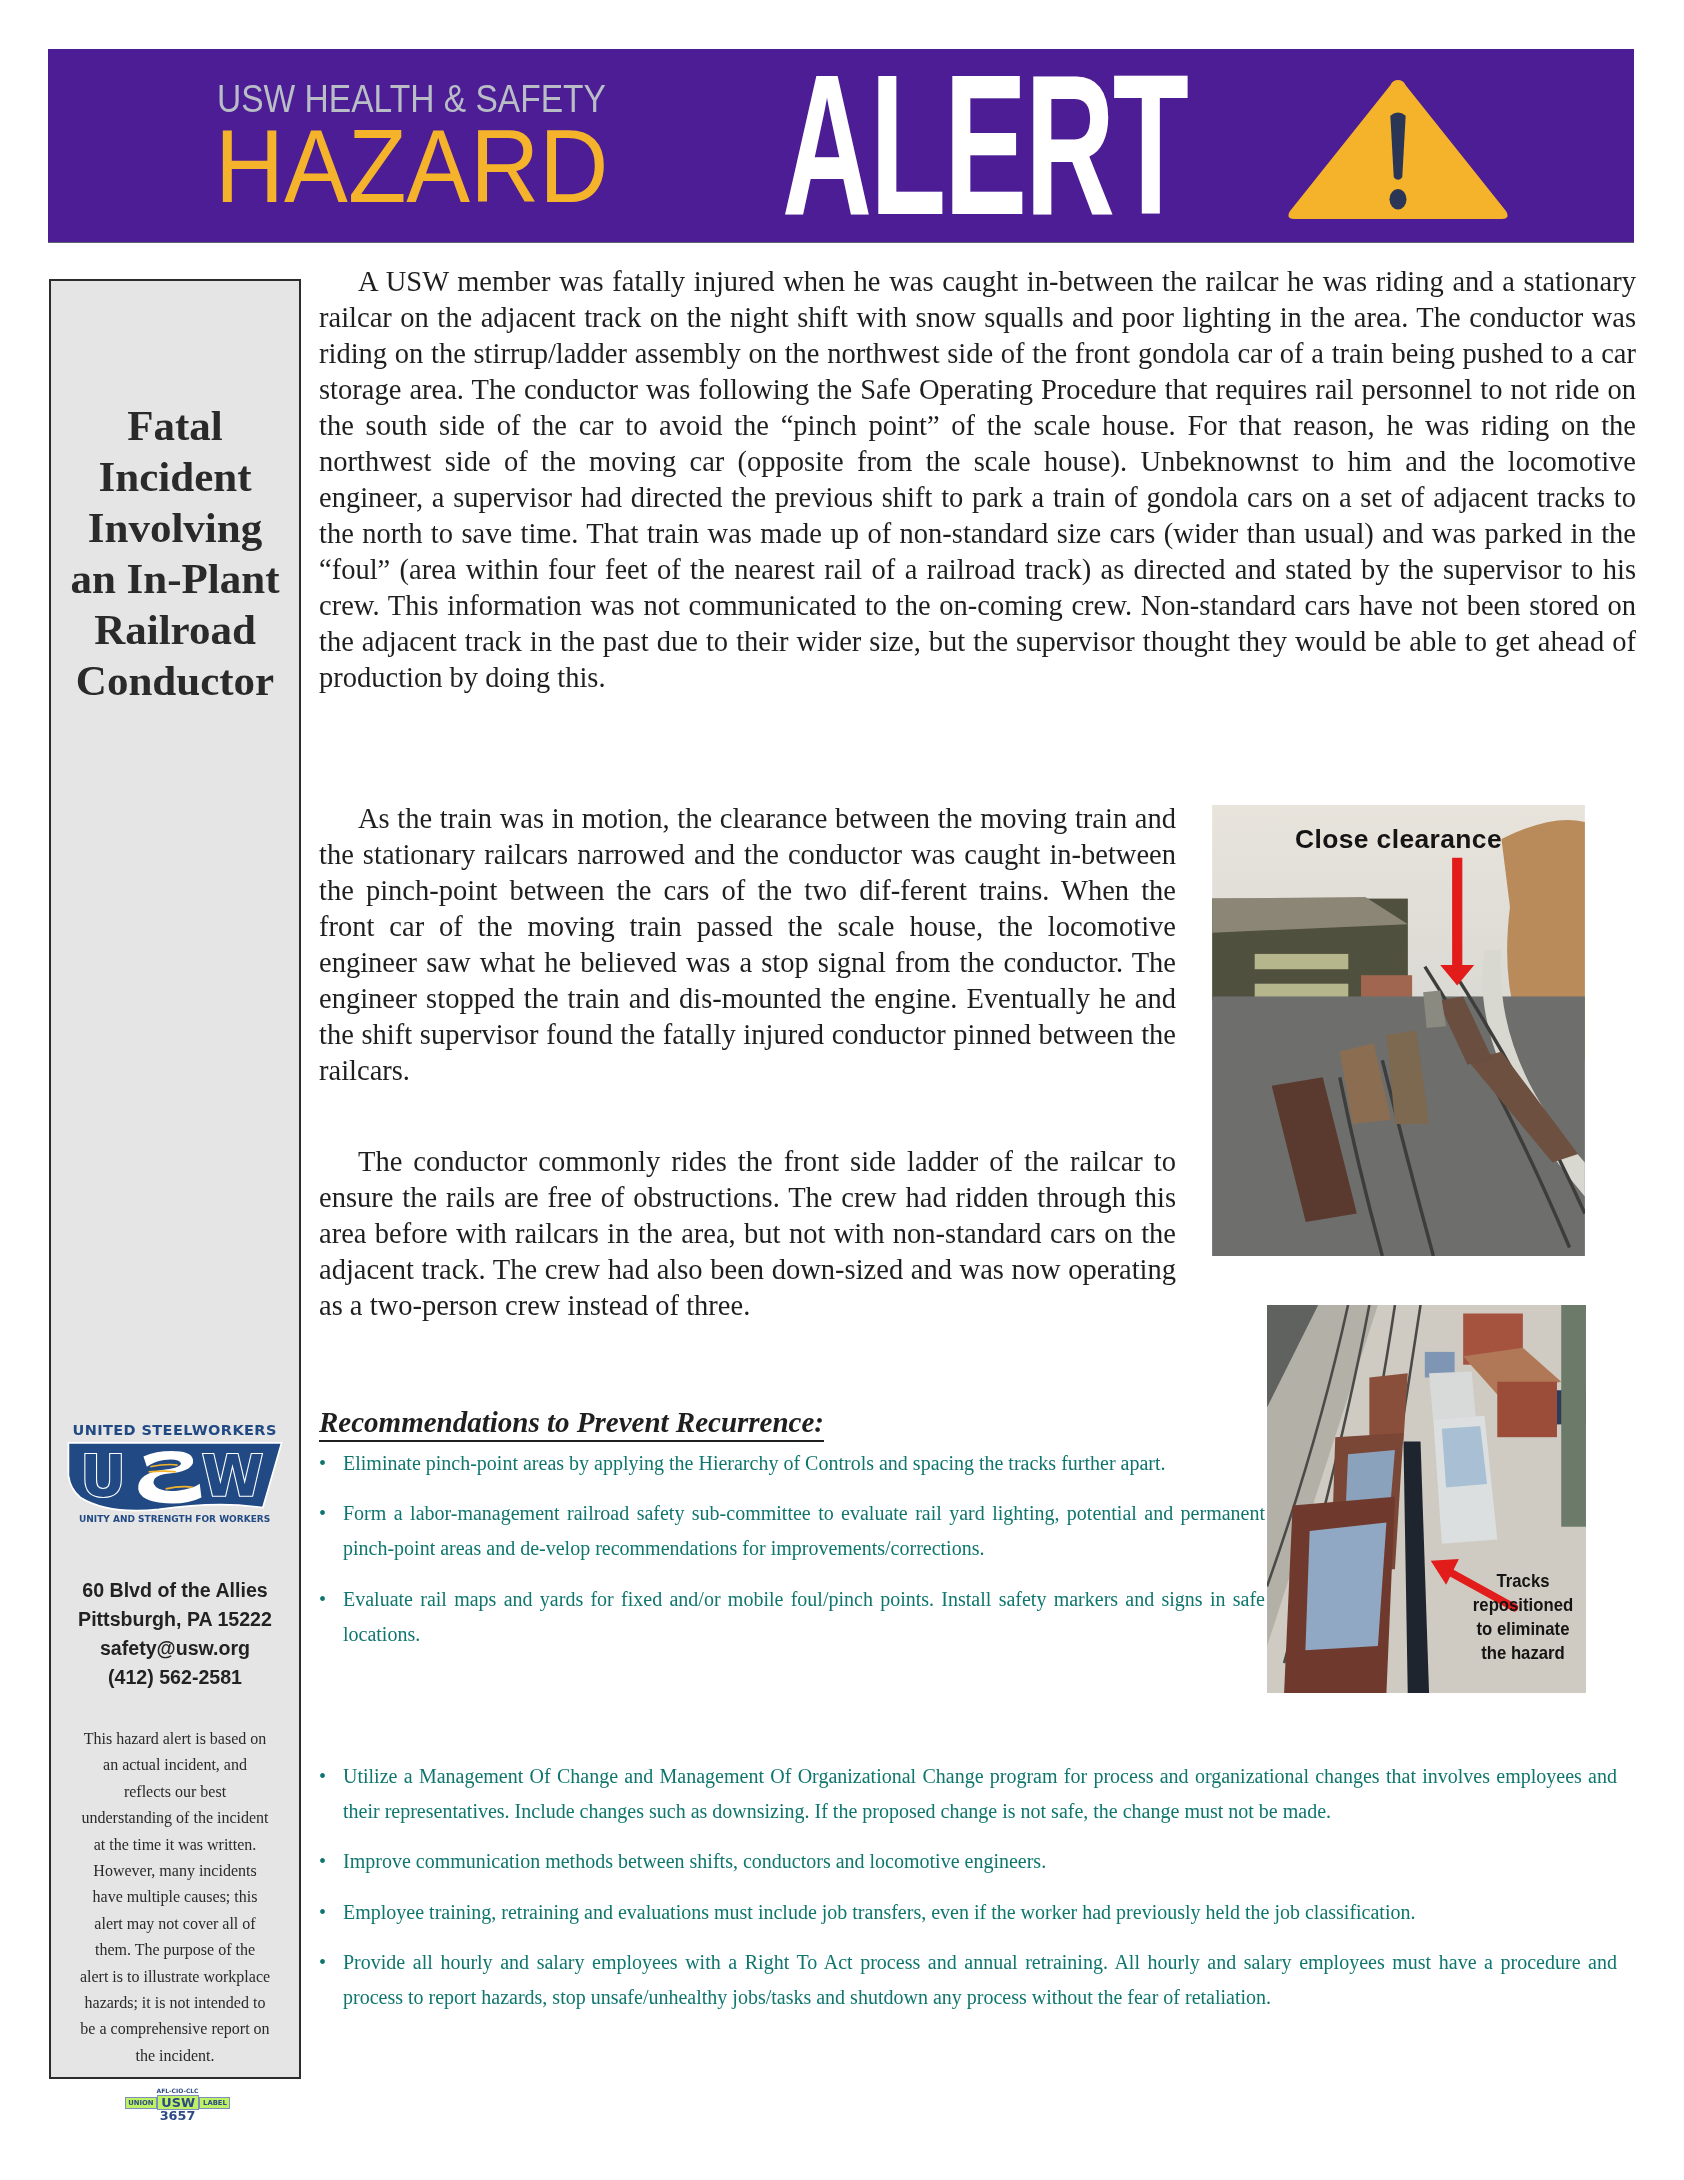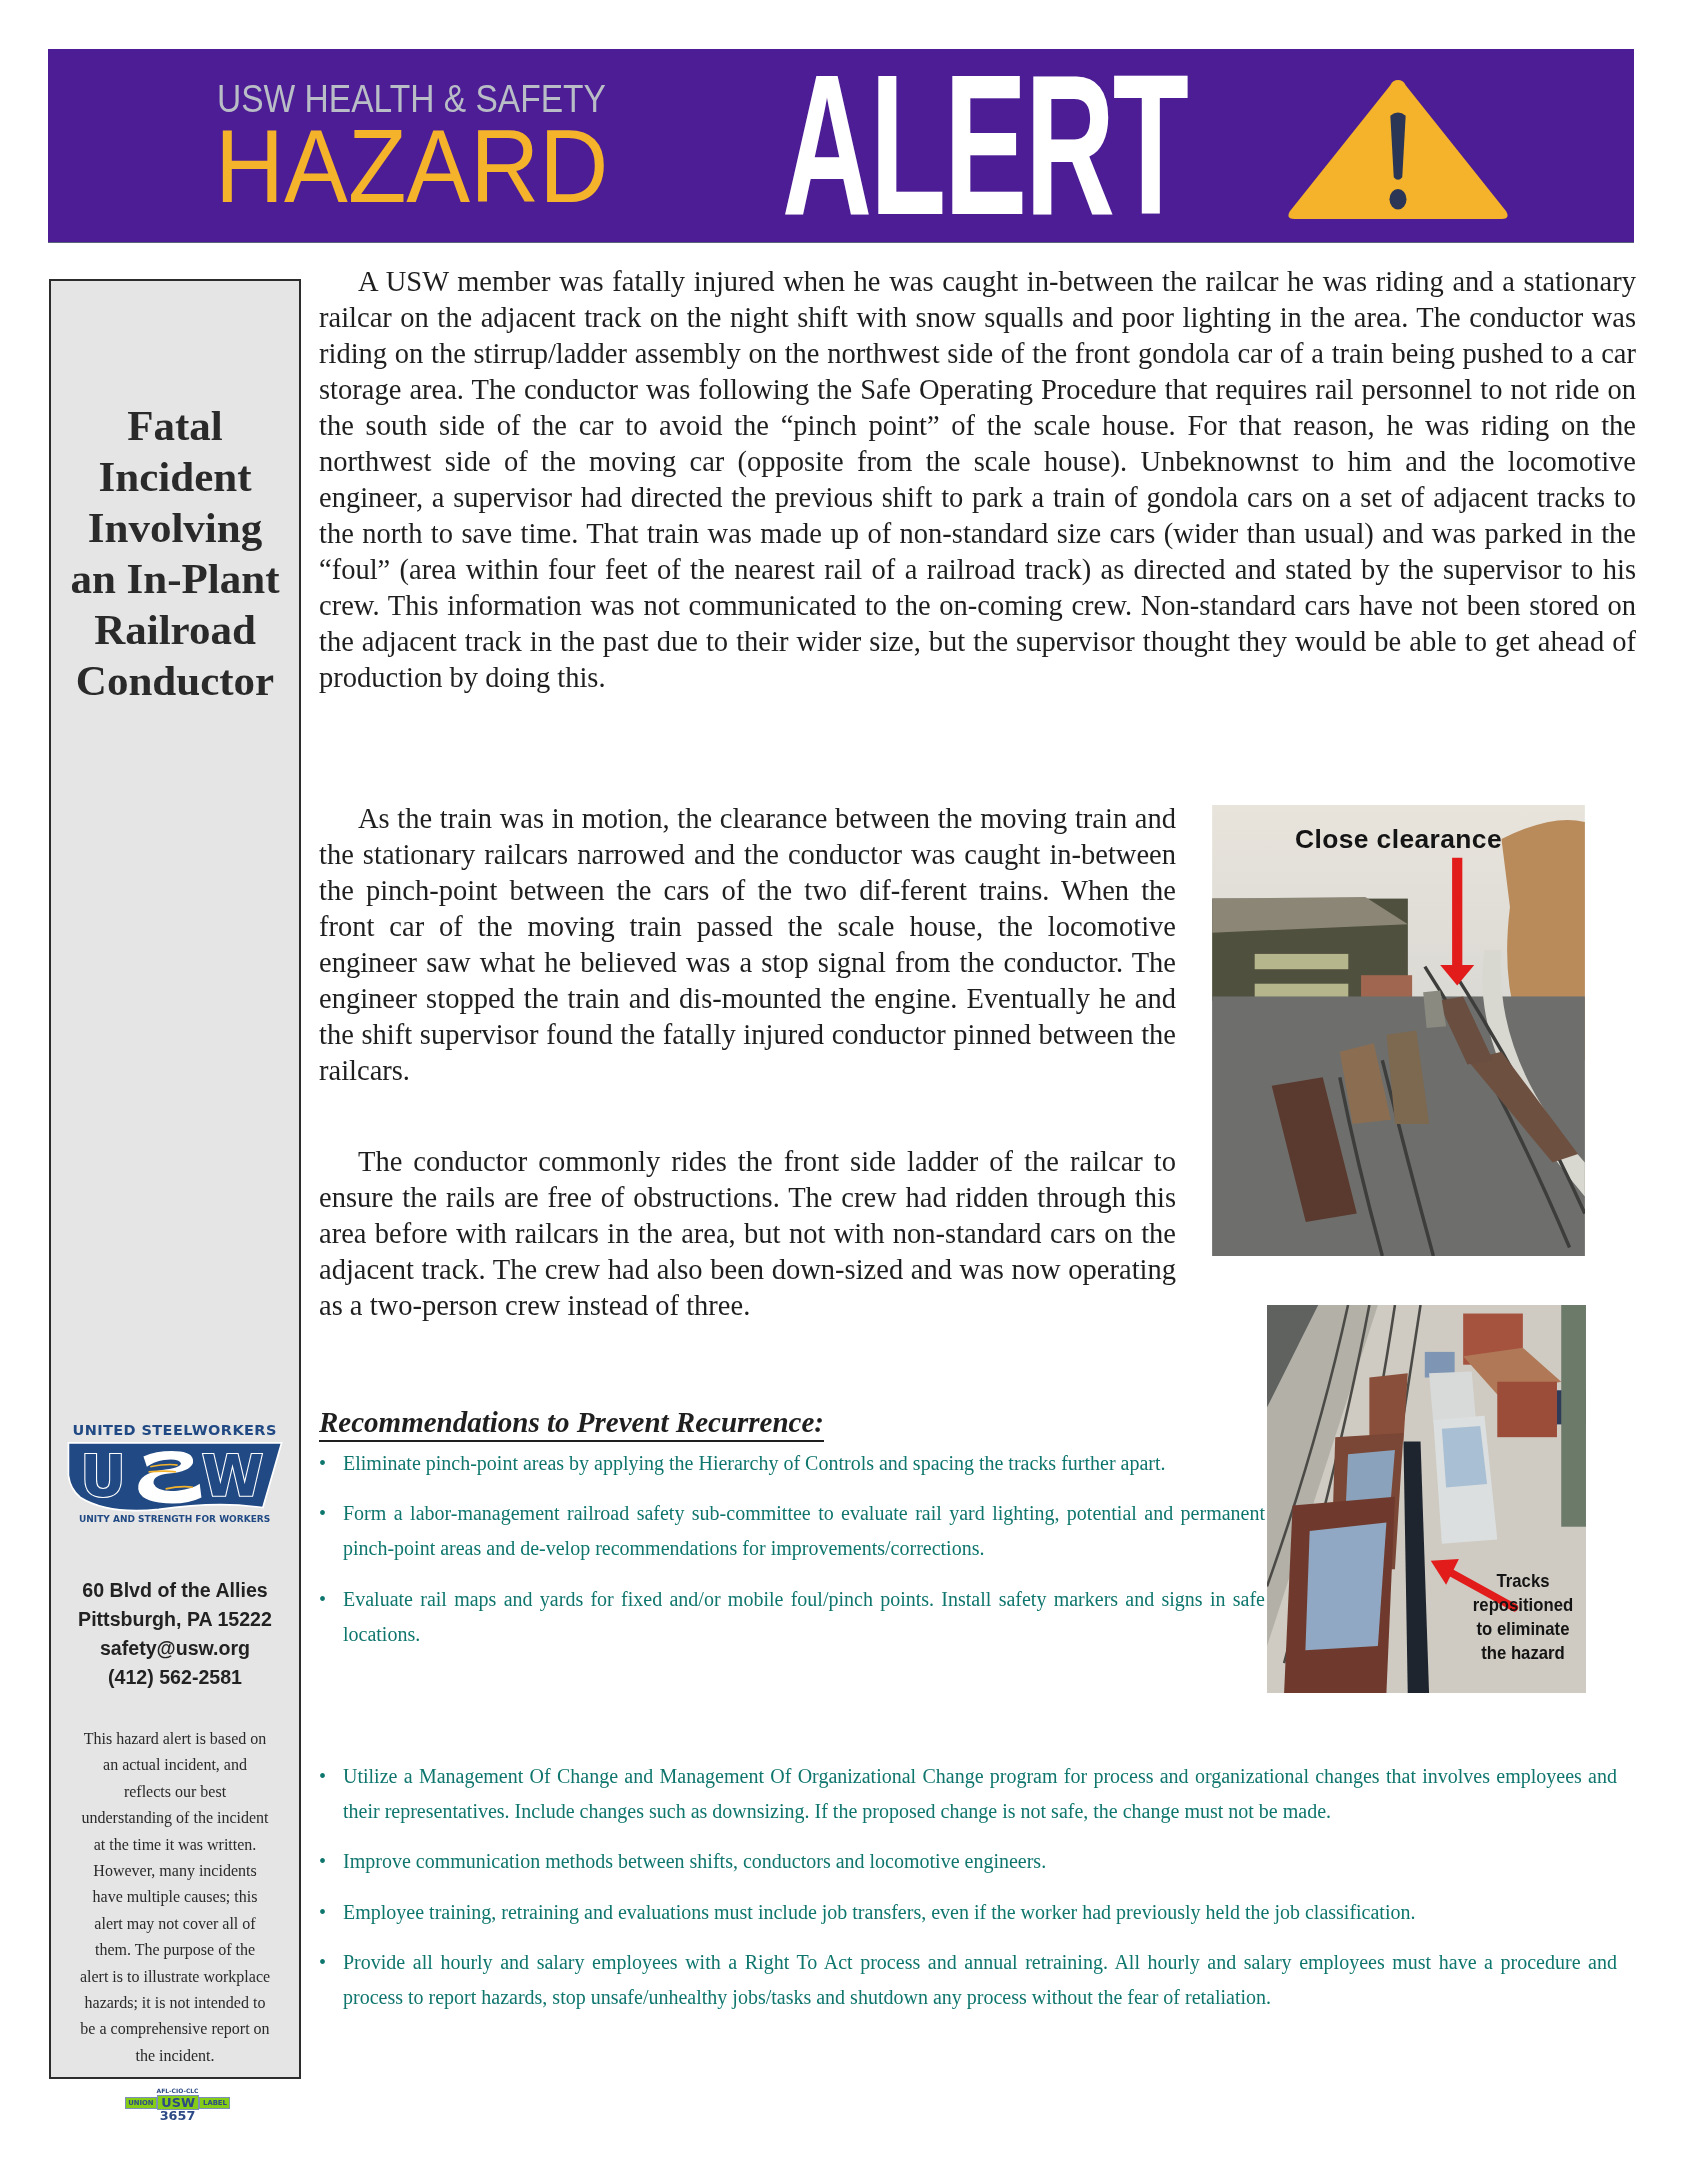--- a/index.html
+++ b/index.html
@@ -20,21 +20,21 @@
     .usw-logo { position: absolute; left: 13.6px; top: 1141px; width: 220px; height: 111px; }
     .usw-top { position: absolute; left: 0; right: 0; top: 0; font-family: "DejaVu Sans", sans-serif; font-weight: 700; font-size: 14.5px; color: #214a84; letter-spacing: 0.4px; white-space: nowrap; }
     .usw-mark { position: absolute; left: 0; top: 19px; width: 220px; height: 72px; }
     .usw-bottom { position: absolute; left: 0; right: 0; top: 92px; font-family: "DejaVu Sans", sans-serif; font-weight: 700; font-size: 9px; color: #214a84; white-space: nowrap; }
     .contact { position: absolute; left: 0; right: 0; top: 1295px; font-family: "Liberation Sans", "DejaVu Sans", sans-serif; font-weight: 700; font-size: 19.6px; line-height: 29px; color: #222; }
     .disclaimer { position: absolute; left: 5.1px; right: 5.1px; top: 1445px; font-family: "Liberation Serif", "DejaVu Serif", serif; font-size: 16px; line-height: 26.4px; color: #2a2a2a; }
 
     .union-label { position: absolute; left: 118px; top: 2087px; width: 119px; height: 51px; text-align: center; }
     .ul-afl { font-family: "DejaVu Sans", sans-serif; font-size: 6px; font-weight: 700; color: #2d4a86; }
     .ul-row { display: flex; align-items: center; justify-content: center; margin-top: 0.9px; }
-    .ul-box { font-family: "DejaVu Sans", sans-serif; font-weight: 700; color: #2d4a86; border: 1.3px solid #7b8fb8; background: #84cc16; }
+    .ul-box { font-family: "DejaVu Sans", sans-serif; font-weight: 700; color: #2d4a86; border: 1.3px solid #7b8fb8; background: #bef264; }
     .ul-small { font-size: 6.8px; padding: 0.9px 2.6px; }
     .ul-big { font-size: 12.8px; padding: 0 3.4px; line-height: 13.6px; border-width: 1.7px; }
     .ul-num { font-family: "DejaVu Sans", sans-serif; font-weight: 700; font-size: 12.8px; color: #2d4a86; line-height: 12.8px; }
 
     
     .para { position: absolute; font-family: "Liberation Serif", "DejaVu Serif", serif; font-size: 28.5px; line-height: 36px; text-align: justify; color: #1f1f1f; }
     .para .indent { display: inline-block; width: 39px; }
     .p1 { left: 319px; top: 257px; width: 1317px; margin-top: 7px; }
     .p2 { left: 319px; top: 801px; width: 857px; }
     .p3 { left: 319px; top: 1144px; width: 857px; }

